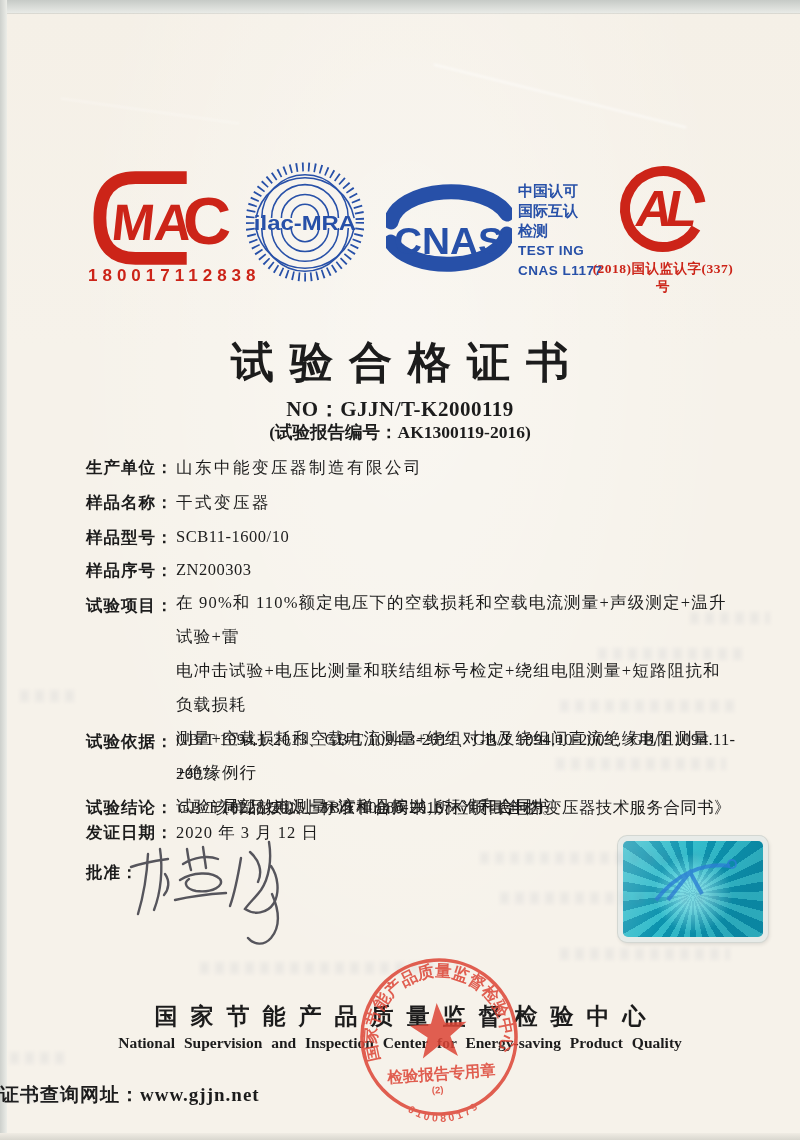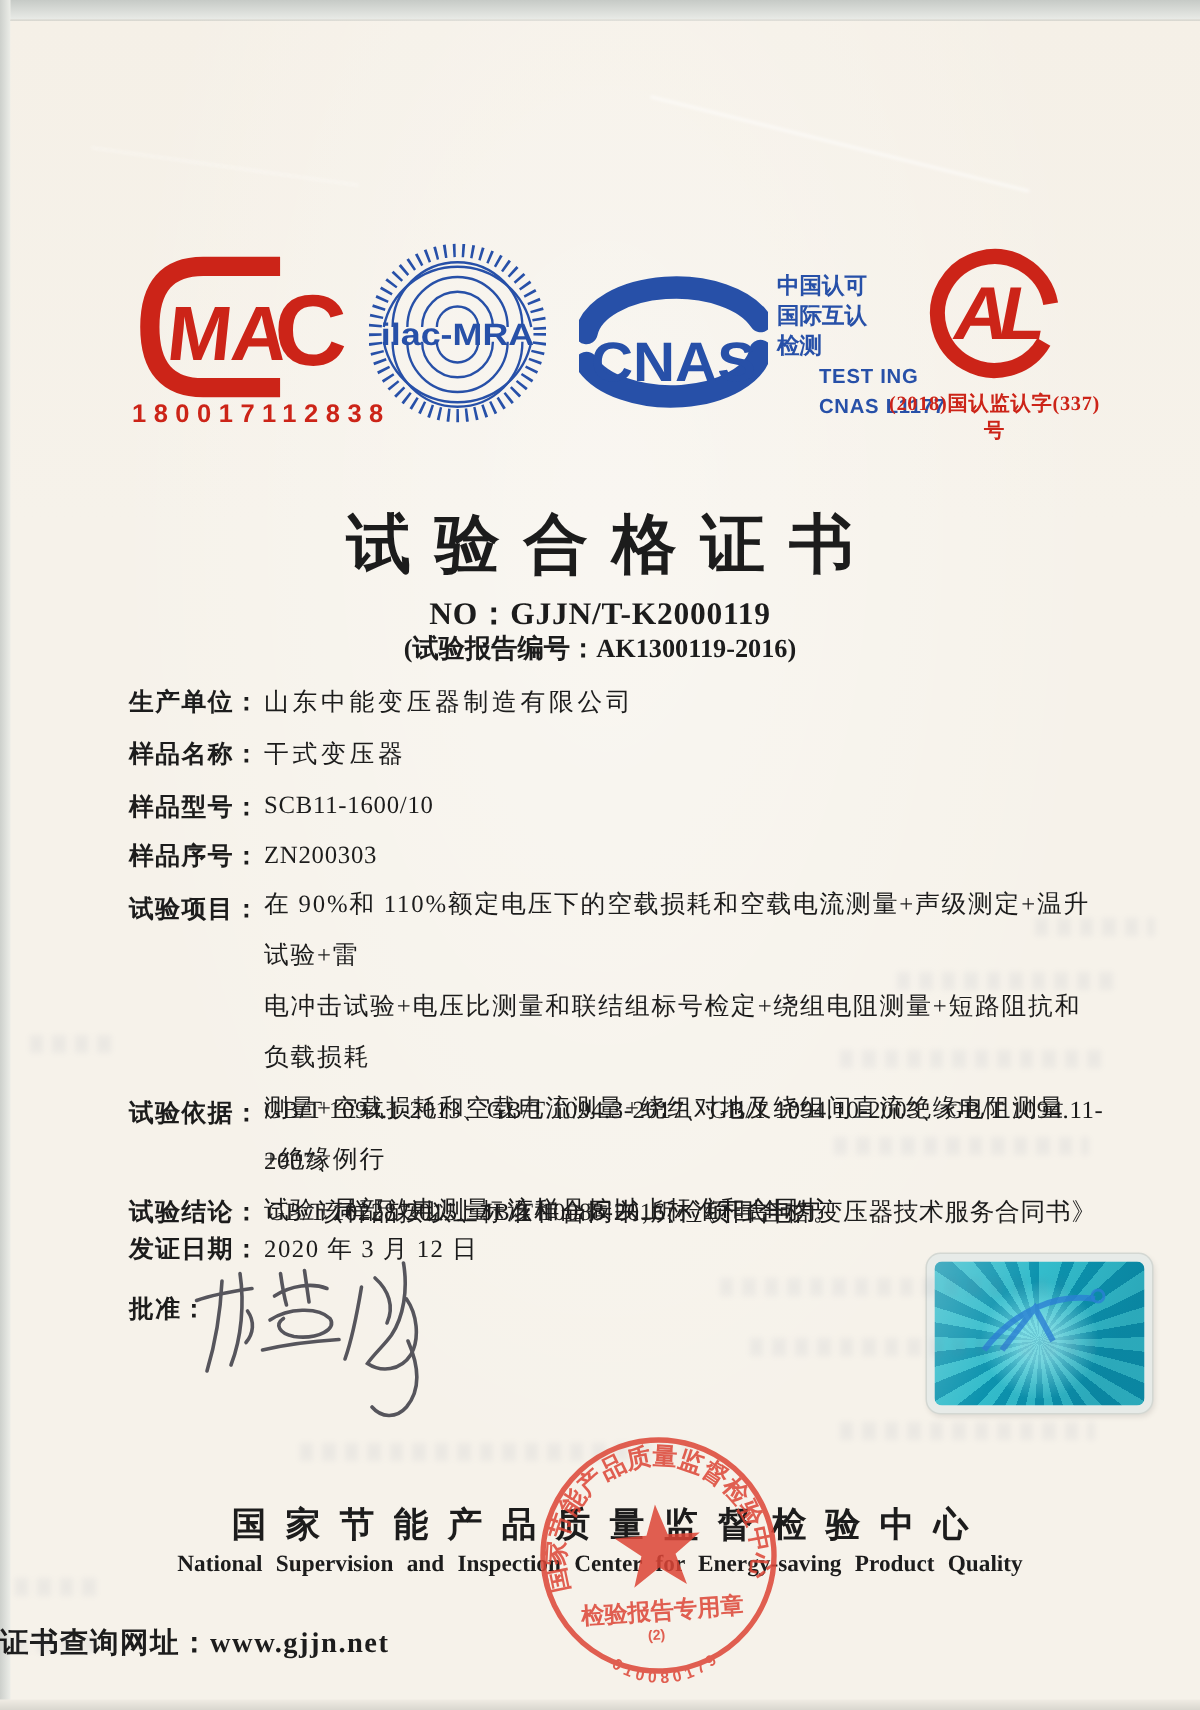--- a/index.html
+++ b/index.html
@@ -10,21 +10,21 @@
   .edge-top{left:0;top:0;width:800px;height:13px;background:linear-gradient(180deg,#c6cac6,#e9ebe7);border-bottom:1px solid #bfc3bf;}
   .edge-left{left:0;top:0;width:7px;height:1140px;background:linear-gradient(90deg,#cdd0cc,#ecede8);}
   .edge-bottom{left:0;top:1133px;width:800px;height:7px;background:linear-gradient(0deg,#d9d7cf,#f0ece4);}
   .paper-tint{left:7px;top:13px;width:793px;height:1120px;background:
       radial-gradient(ellipse at 50% 30%, rgba(255,255,255,.35), rgba(0,0,0,0) 60%),
       linear-gradient(180deg, rgba(244,238,228,.5), rgba(0,0,0,0) 30%);pointer-events:none;}
   .streak{background:rgba(255,255,255,.55);filter:blur(1px);}
   
   .cma-number{color:#cc2418;font-weight:bold;font-size:17px;letter-spacing:5px;font-family:"Liberation Sans",sans-serif;}
   .cnas-caption{color:#2750a8;font-weight:bold;line-height:20px;font-size:15px;font-family:"Liberation Sans",sans-serif;}
-  .cnas-caption .lat{font-size:13.5px;letter-spacing:.5px;margin-left:28px;}
+  .cnas-caption .lat{font-size:13.5px;letter-spacing:.5px;}
   .cal-caption{color:#cc2418;font-weight:bold;font-size:13.5px;letter-spacing:.5px;}
   
   .title{left:0;top:334px;width:800px;text-align:center;font-size:43px;font-weight:bold;letter-spacing:16px;text-indent:16px;}
   .no-line{left:0;top:395px;width:800px;text-align:center;font-size:21px;font-weight:bold;letter-spacing:.5px;}
   .report-line{left:0;top:420px;width:800px;text-align:center;font-size:17.5px;font-weight:bold;}
   
   .frow{font-size:16.5px;}
   .flabel{position:absolute;left:86px;font-weight:600;letter-spacing:1px;white-space:nowrap;}
   .fvalue{position:absolute;left:176px;letter-spacing:2.5px;white-space:nowrap;}
   .fvalue.latin{letter-spacing:.5px;}

